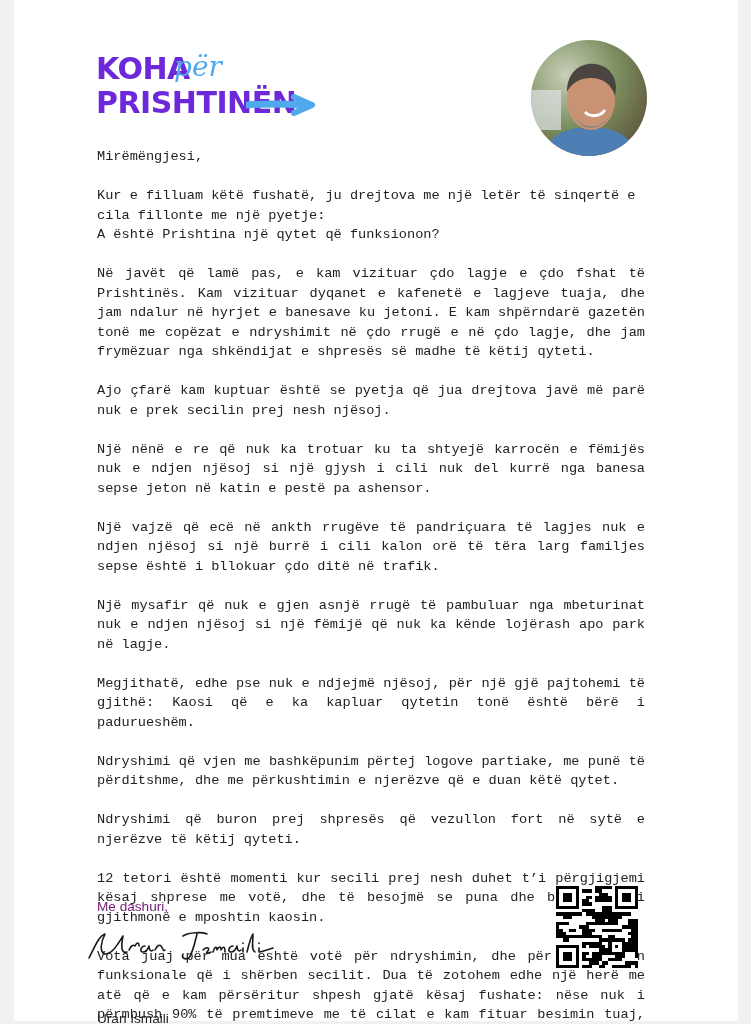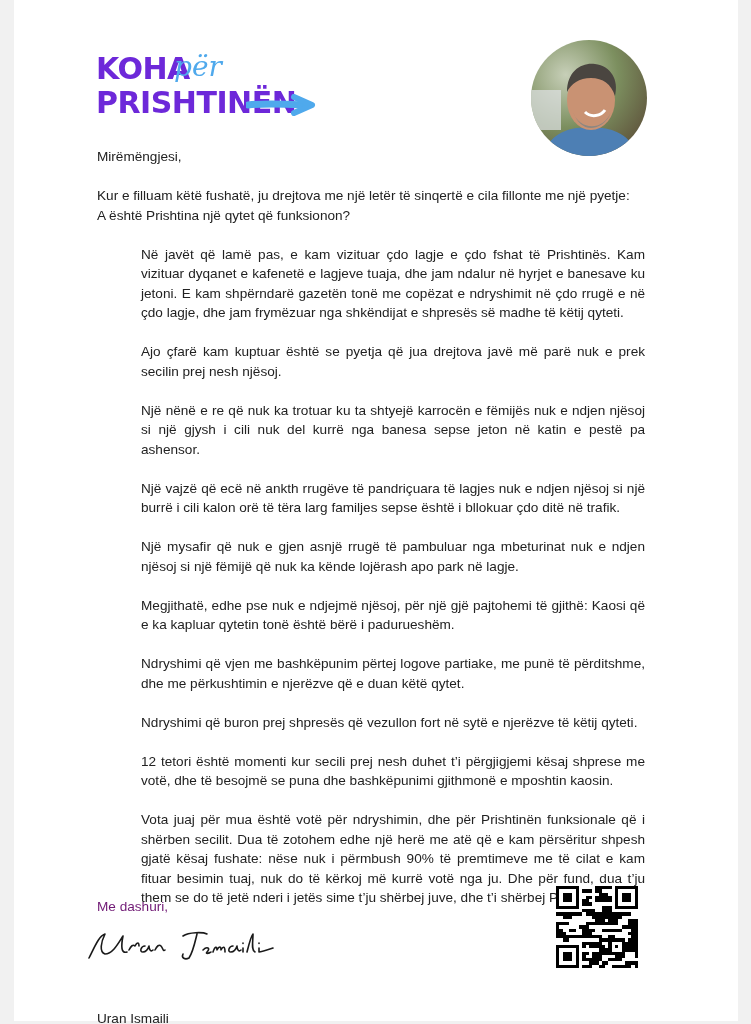--- a/index.html
+++ b/index.html
@@ -31,22 +31,22 @@
     }
     .logo svg { position: absolute; left: 150px; top: 40px; }
     .avatar {
       position: absolute; left: 531px; top: 40px; width: 116px; height: 116px;
       border-radius: 50%; overflow: hidden;
     }
     .letter {
       position: absolute; left: 97px; top: 147px; width: 548px;
       font-size: 13.6px; line-height: 19.5px; color: #222222;
     }
-    .letter p { margin: 0 0 19.5px 0; }
-    .letter p.j { text-align: justify; margin-left: 44px; }
+    .letter p { margin: 0 0 19.5px 0; font-family: Liberation Mono, monospace; }
+    .letter p.j { text-align: justify; }
     .closing {
       position: absolute; left: 97px; top: 899px;
       font-size: 13.6px; color: #701a75;
     }
     .signature { position: absolute; left: 85px; top: 928px; }
     .signer {
       position: absolute; left: 97px; top: 966px;
       font-size: 13.6px; color: #222; margin-top: 45px;
     }
     .qr { position: absolute; left: 556px; top: 886px; width: 82px; height: 82px; }

